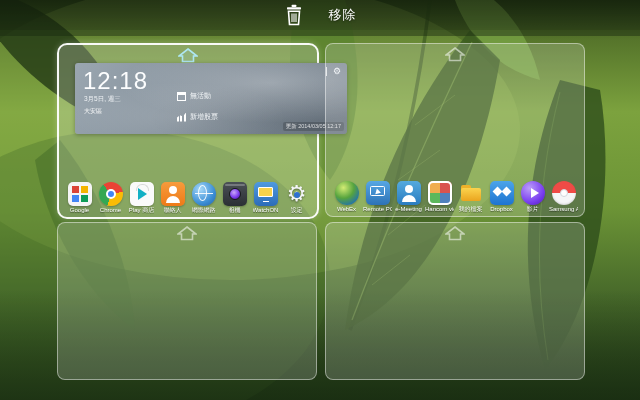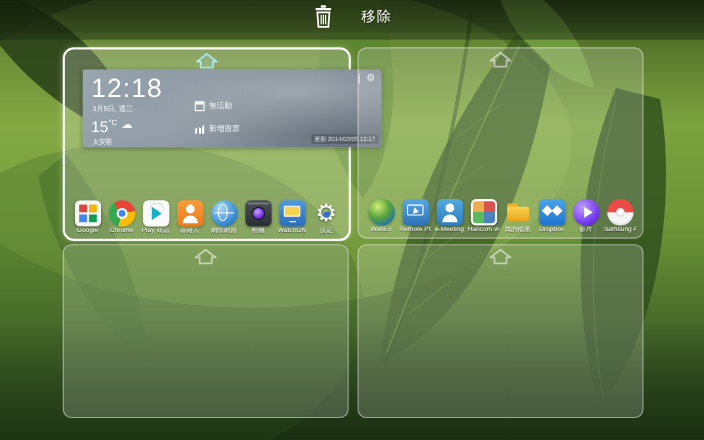--- a/index.html
+++ b/index.html
@@ -178,25 +178,20 @@
     <span id="remove-label">移除</span>
   </div>
 
   <div id="panel-1" class="panel selected">
     <svg class="home-ind" width="20" height="15" viewBox="0 0 20 15">
       <path d="M10 1 L19 8 H15.5 V13.5 H4.5 V8 H1 Z" stroke-width="1.6"></path>
     </svg>
     <div id="widget">
       <div class="w-time">12:18</div>
       <div class="w-date">3月5日, 週三</div>
-      <div class="w-temp-row">
-        <span class="w-temp">15</span>
-        <span class="w-unit">°C</span>
-        <span class="w-cloud">☁</span>
-      </div>
       <div class="w-loc">大安區</div>
 
       <div class="w-right">
         <div class="w-item">
           <span class="w-ic cal"></span>
           <span>無活動</span>
         </div>
         <div class="w-item">
           <span class="w-ic stock"></span>
           <span>新增股票</span>

